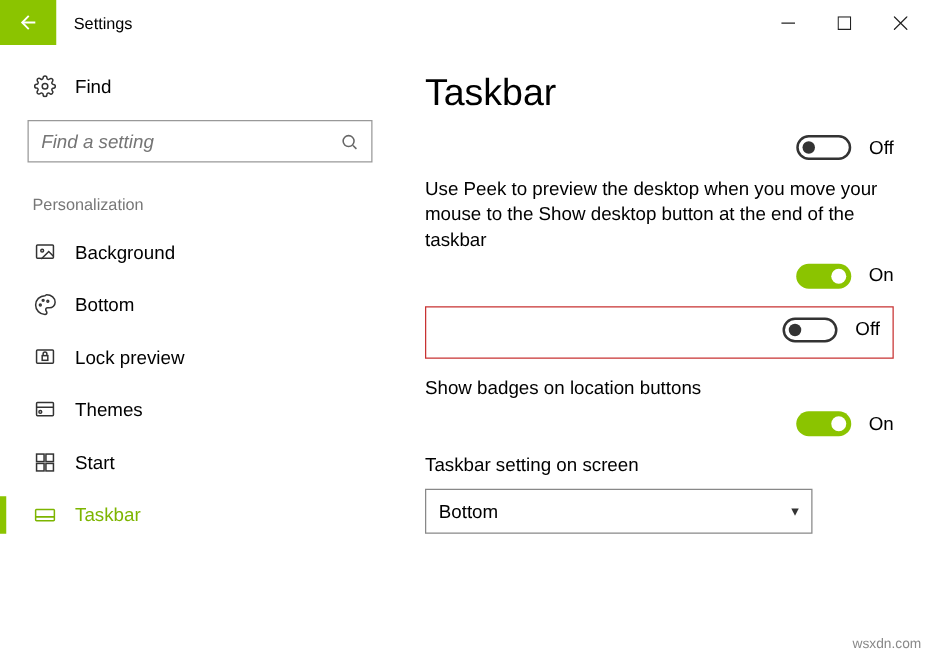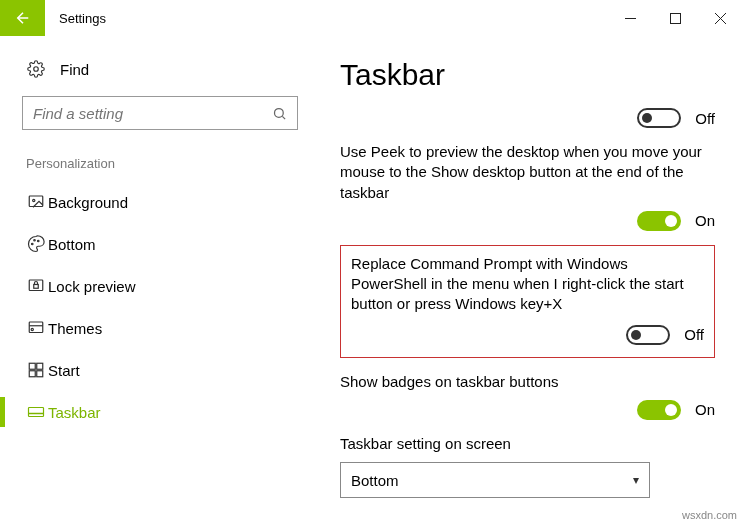--- a/index.html
+++ b/index.html
@@ -14,21 +14,21 @@
 
 .content { display: flex; height: calc(100% - 36px); }
 
 .sidebar { width: 320px; padding: 14px 22px 0 22px; }
 .home-row { display: flex; align-items: center; gap: 14px; padding: 10px 4px 18px 4px; }
 .home-row .icon { width: 20px; display: flex; justify-content: center; }
 .home-row span.lbl { font-size: 15px; }
 .search-box { border: 1px solid #999; height: 34px; display: flex; align-items: center; padding: 0 10px; margin-bottom: 26px; }
 .search-box input { border: none; outline: none; flex: 1; font-size: 15px; font-style: italic; color: #0369a1; background: transparent; }
 .section-header { color: #777; font-size: 13px; margin-bottom: 10px; padding-left: 4px; }
-.nav-item { display: flex; align-items: center; gap: 2px; padding: 12px 4px; font-size: 15px; cursor: pointer; position: relative; }
+.nav-item { display: flex; align-items: center; gap: 14px; padding: 12px 4px; font-size: 15px; cursor: pointer; position: relative; }
 .nav-item .icon { width: 20px; display: flex; justify-content: center; color: #333; }
 .nav-item.selected { color: #7db500; }
 .nav-item.selected .icon { color: #7db500; }
 .nav-item.selected::before { content: ""; position: absolute; left: -22px; top: 6px; bottom: 6px; width: 5px; background: #8bc400; }
 
 .main { flex: 1; padding: 22px 28px 0 20px; overflow: hidden; }
 h1 { font-weight: 300; font-size: 30px; margin-bottom: 16px; }
 .setting { margin-bottom: 14px; }
 .desc { font-size: 15px; line-height: 1.35; margin-bottom: 8px; }
 .toggle-row { display: flex; align-items: center; gap: 14px; justify-content: flex-end; }
@@ -169,29 +169,28 @@
 
     <div class="setting">
       <div class="desc">Use Peek to preview the desktop when you move your mouse to the Show desktop button at the end of the taskbar</div>
       <div class="toggle-row">
         <div class="toggle on"></div>
         <span class="toggle-label">On</span>
       </div>
     </div>
 
     <div class="highlight-box">
-      <div class="desc">Replace Command Prompt with Windows PowerShell in the menu when I right-click the start button or press Windows key+X</div>
       <div class="toggle-row">
         <div class="toggle off"></div>
         <span class="toggle-label">Off</span>
       </div>
     </div>
 
     <div class="setting">
-      <div class="desc">Show badges on taskbar buttons</div>
+      <div class="desc">Show badges on location buttons</div>
       <div class="toggle-row">
         <div class="toggle on"></div>
         <span class="toggle-label">On</span>
       </div>
     </div>
 
     <div class="setting">
       <div class="desc">Taskbar setting on screen</div>
       <div class="select-box">
         <span>Bottom</span>

